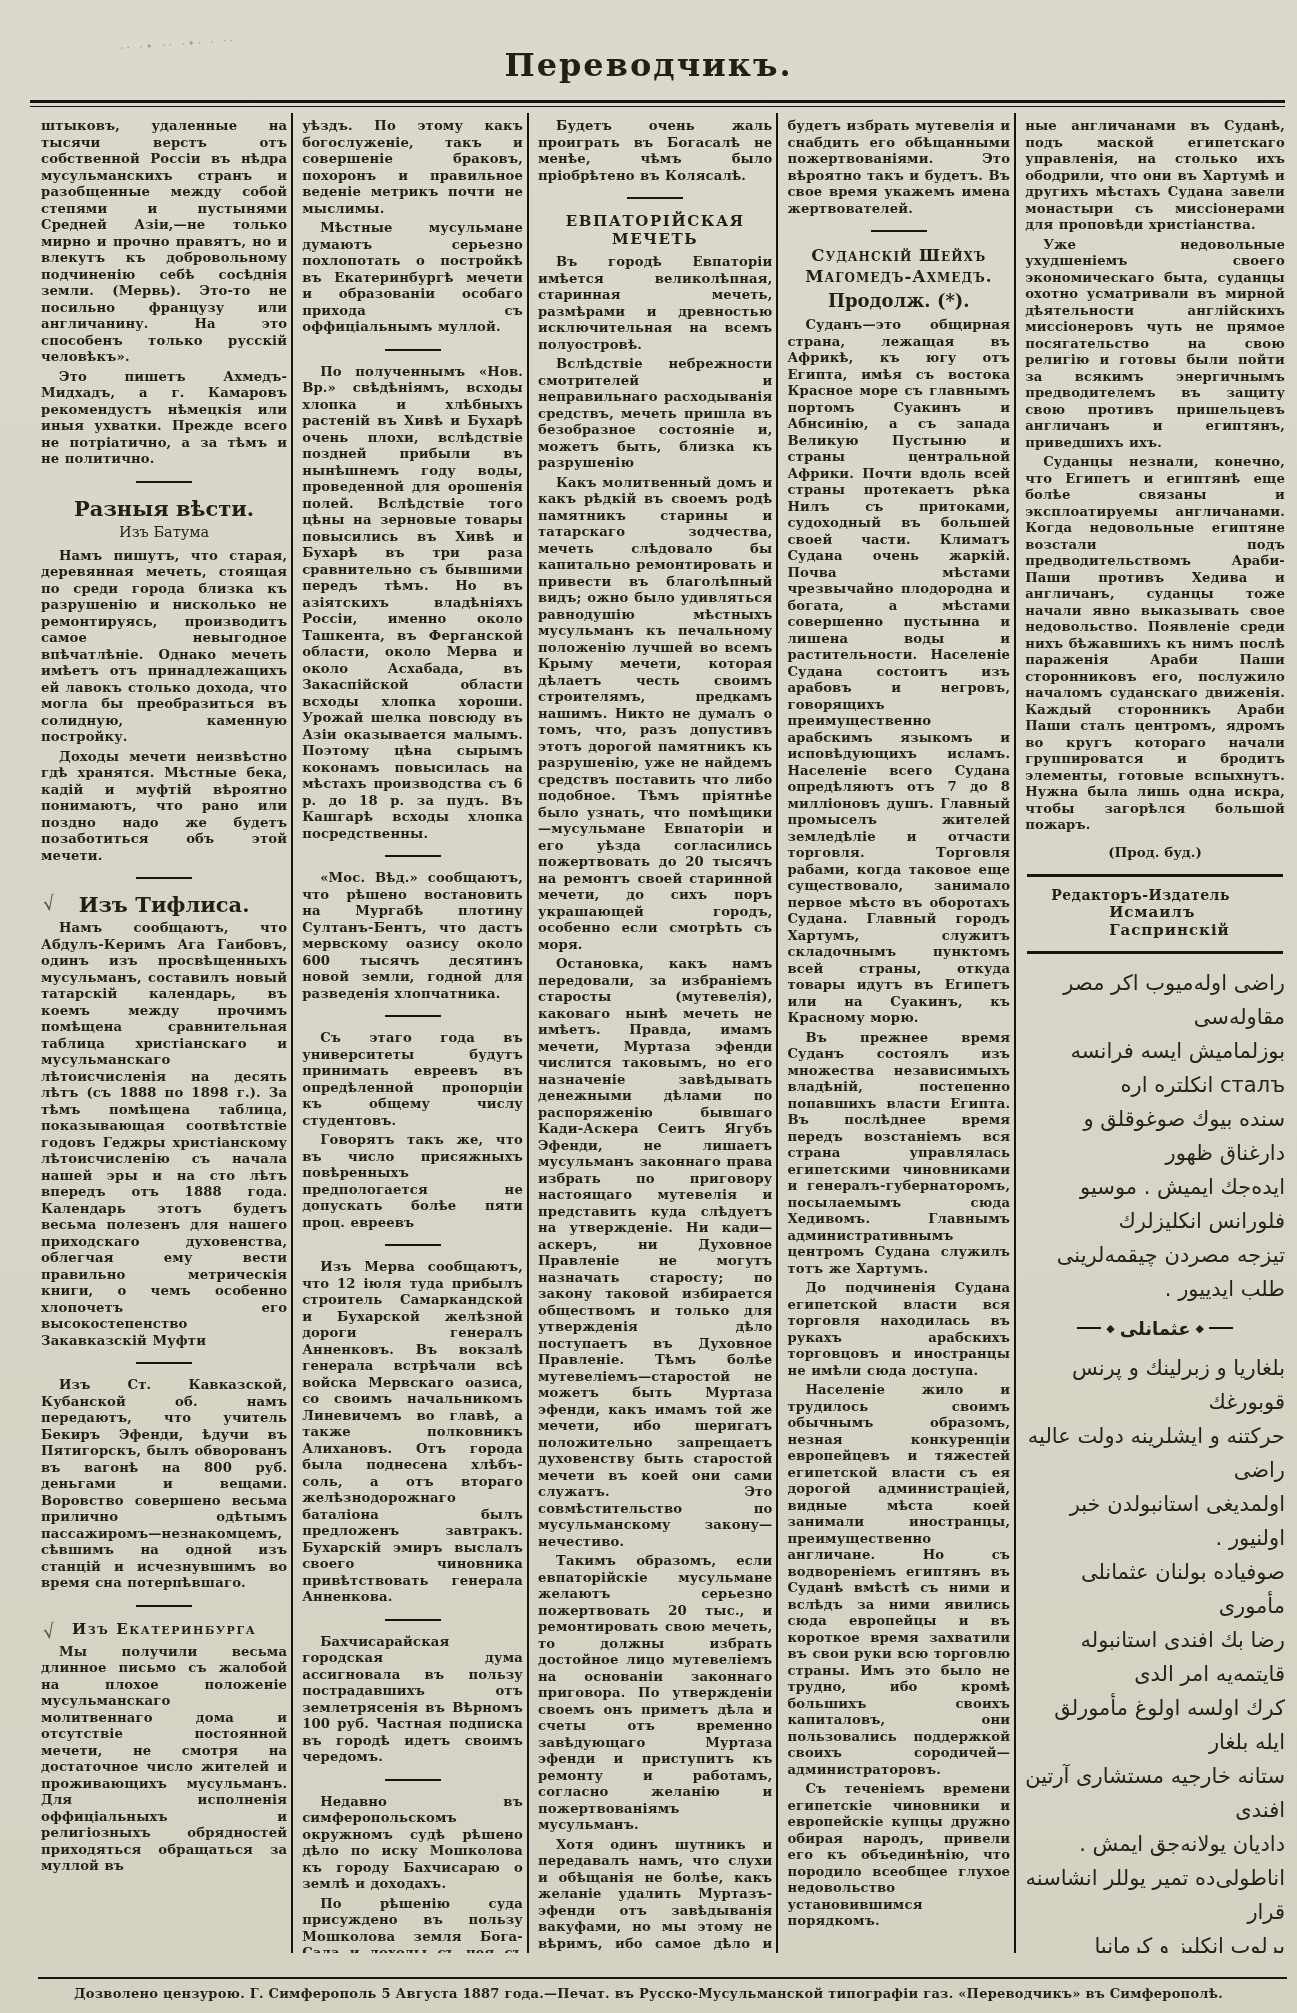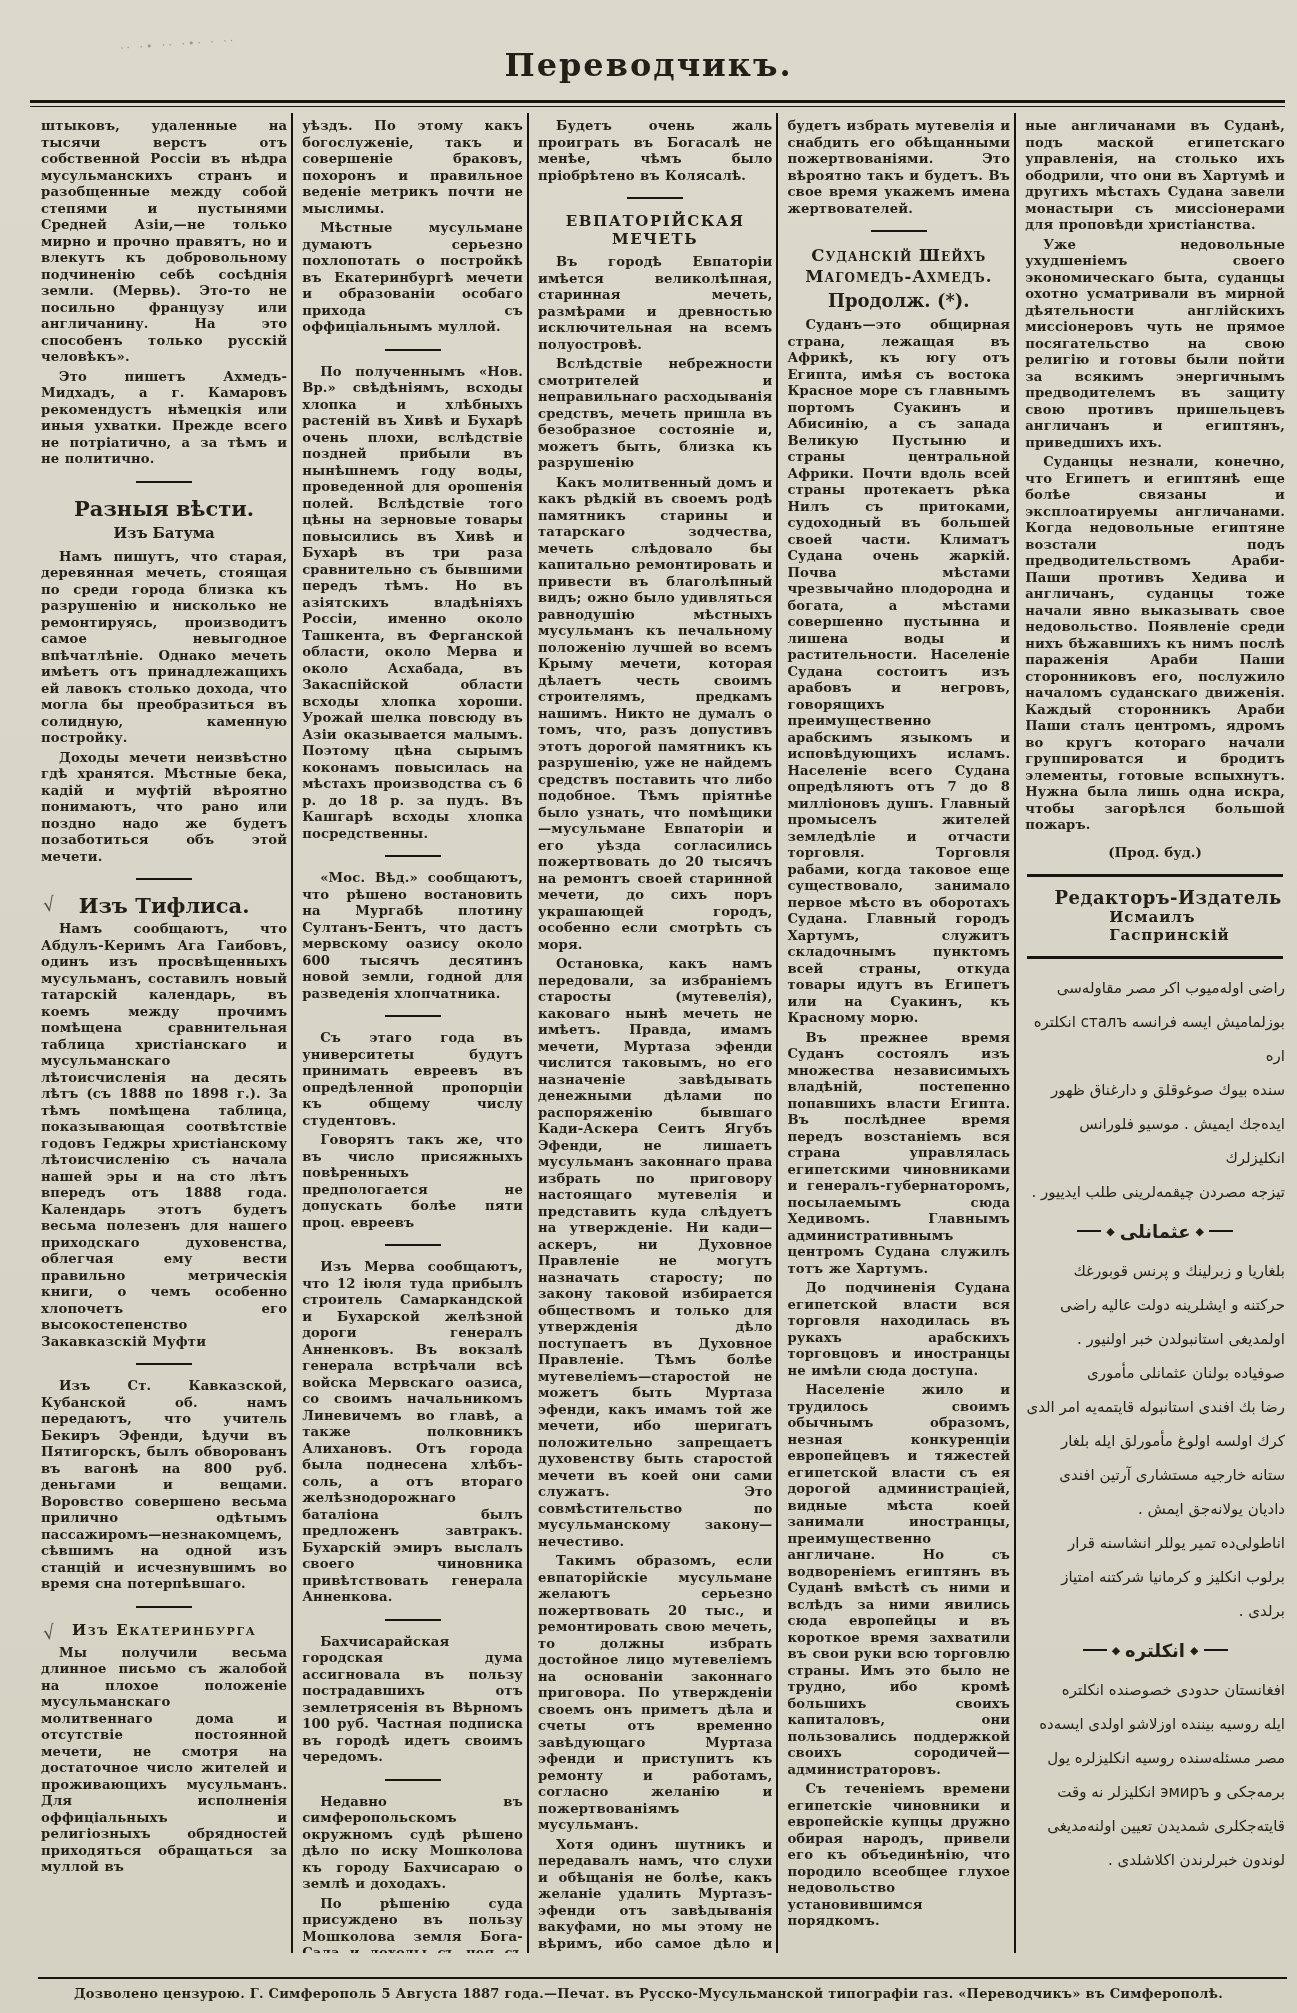--- a/index.html
+++ b/index.html
@@ -13,36 +13,36 @@
   .head-rule{position:absolute;top:100px;left:30px;right:12px;height:3px;
              border-top:3px solid #17150f;border-bottom:1px solid #17150f;}
   .columns{position:absolute;top:113px;bottom:60px;left:32px;right:8px;display:flex;}
   .col{overflow:hidden;padding:2px 4px 0 9px;border-right:2px solid #141310;}
   .col:last-child{border-right:none;}
   .para{margin:3px 0;text-indent:18px;text-align:justify;font-size:13.2px;line-height:16.5px;
         font-weight:bold;letter-spacing:.012em;word-spacing:.05em;}
   .cont{text-indent:0;}
   .rule-short{width:56px;border-top:2px solid #17150f;margin:13px auto;}
   .h1{position:relative;text-align:center;font-size:21px;font-weight:bold;margin:10px 0 3px;}
-  .h2{text-align:center;font-size:14.5px;font-weight:bold;margin:2px 0 8px;}
+  .h2{text-align:center;font-size:14.5px;font-weight:normal;margin:2px 0 8px;}
   .hcaps{position:relative;text-align:center;font-size:15px;font-weight:bold;letter-spacing:1.6px;
          font-variant:small-caps;margin:10px 0 6px;}
   .hsud{text-align:center;font-size:16.5px;font-weight:bold;letter-spacing:1px;
         font-variant:small-caps;margin:12px 4px 2px;line-height:21px;}
   .sub{text-align:center;font-size:18px;font-weight:bold;margin:3px 0 6px;}
   .credit{text-align:center;font-size:13.5px;font-weight:bold;margin:10px 0 14px;}
   .checkmark{position:absolute;left:2px;top:0;font-size:19px;font-weight:normal;color:#55524a;
              transform:rotate(-10deg);}
   .editor{margin:10px 0 12px;}
   .editor .bar{border-top:3px solid #17150f;margin:0 2px 10px;}
   .editor .bar2{border-top:3px solid #17150f;margin:12px 2px 0;}
-  .editor .l1{font-size:18px;font-weight:bold;letter-spacing:.5px;padding-left:26px;text-align:center;}
+  .editor .l1{font-size:14px;font-weight:bold;letter-spacing:.5px;padding-left:26px;}
   .editor .l2{font-size:15px;font-weight:bold;letter-spacing:1px;padding-left:84px;}
   .ar{direction:rtl;margin:6px 0;}
-  .ar-line{font-family:"DejaVu Sans",sans-serif;font-size:15px;line-height:34px;
+  .ar-line{font-family:"DejaVu Sans",sans-serif;font-size:21px;line-height:34px;
            text-align:right;font-weight:normal;color:#26231b;}
   .arhead{display:flex;justify-content:center;align-items:center;gap:5px;margin:12px 0;
           font-family:"DejaVu Sans",sans-serif;font-size:18px;font-weight:bold;}
   .arhead .dash{width:24px;border-top:2px solid #17150f;}
   .arhead .dia{font-size:11px;}
   .footer{position:absolute;left:0;right:0;bottom:12px;}
   .footer .frule{border-top:2px solid #17150f;margin:0 10px 7px 38px;}
   .footer .ftxt{text-align:center;font-size:13px;font-weight:bold;letter-spacing:.02em;}
 </style>
 </head>

